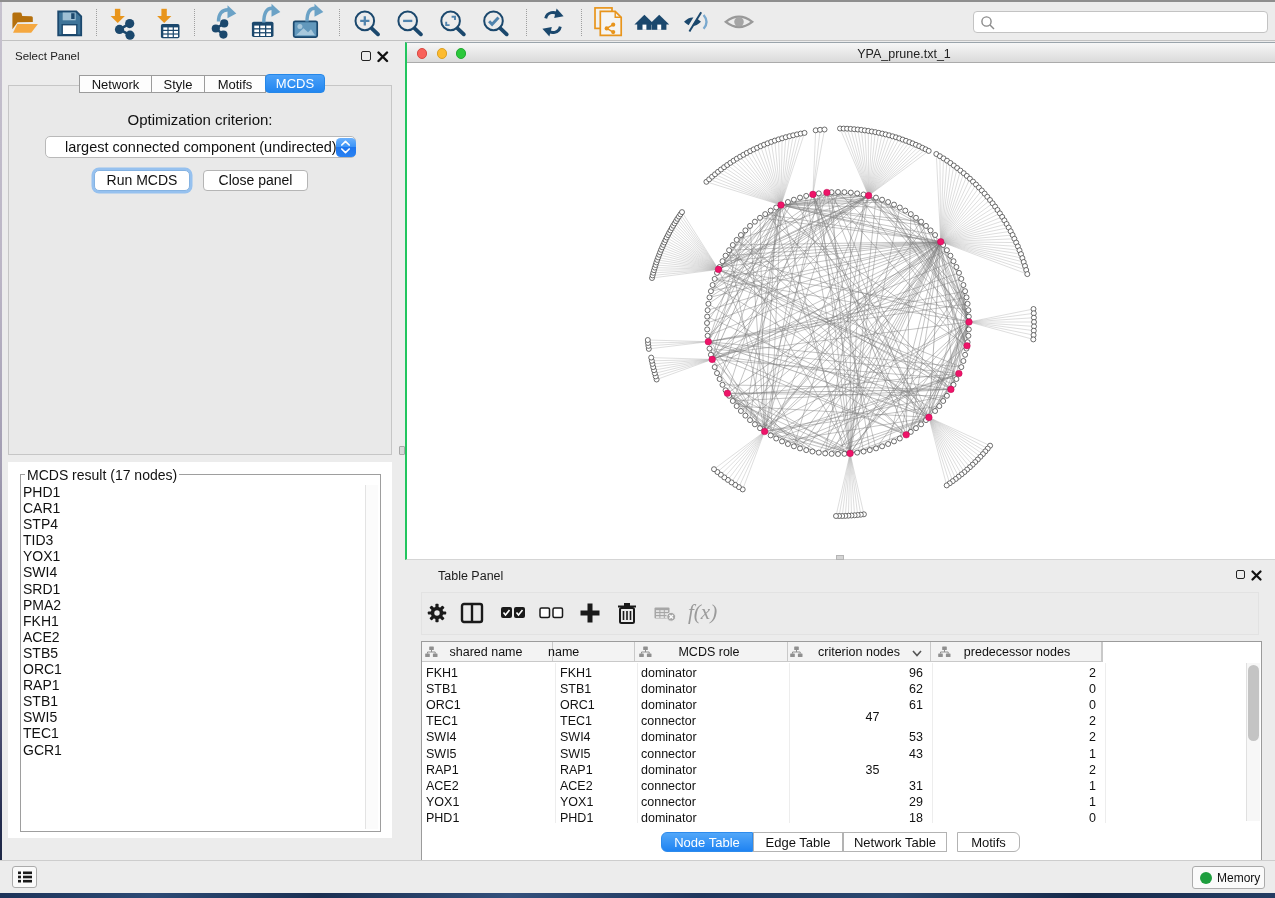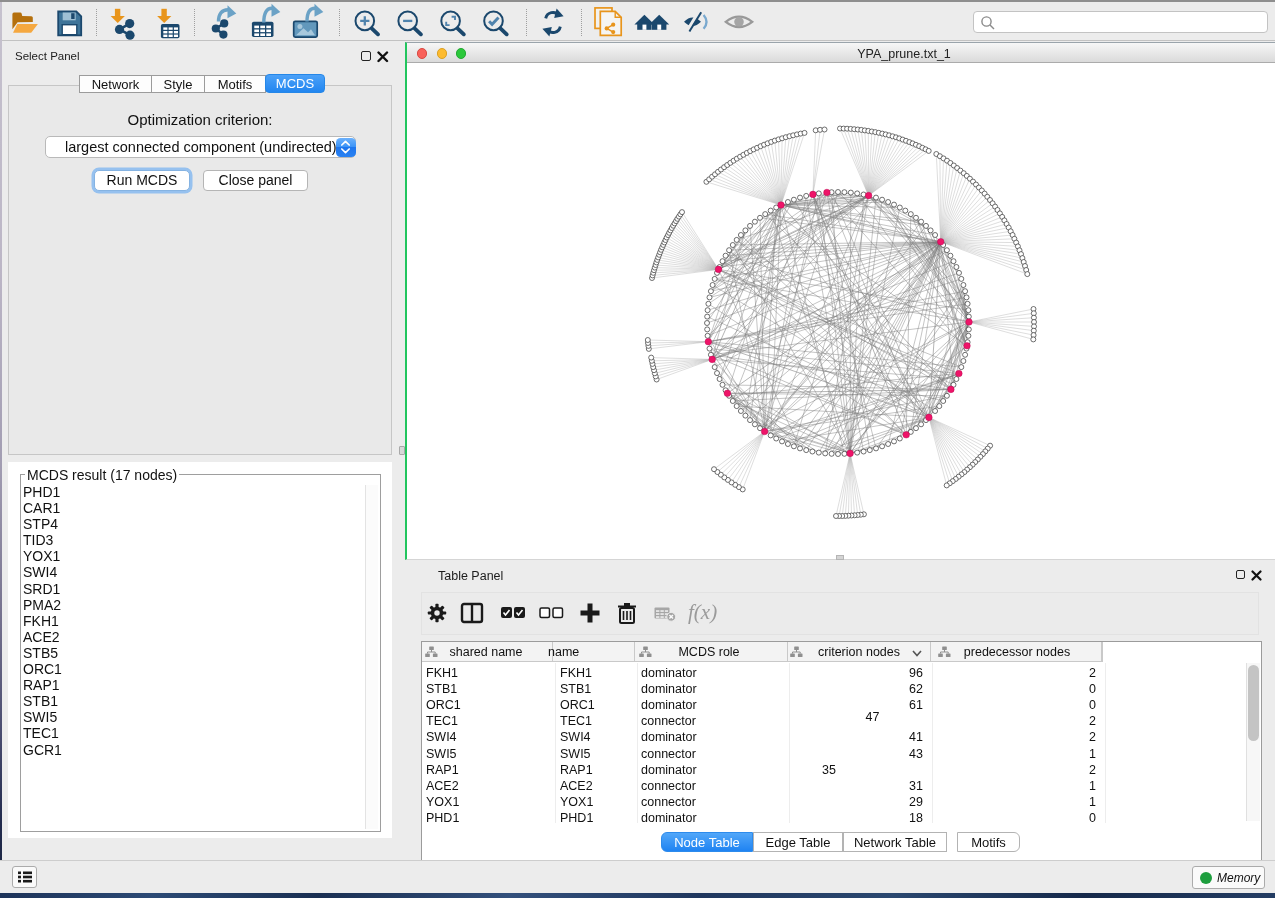--- a/index.html
+++ b/index.html
@@ -50,21 +50,21 @@
 .hsep { position:absolute; top:0; width:0; height:20px; border-left:1px solid #c9c9c9; }
 .hlabel { position:absolute; top:3px; font-size:12.5px; color:#111; }
 .sorticon { position:absolute; top:4px; }
 .cell { position:absolute; font-size:12.5px; color:#111; height:16.2px; line-height:16.2px; }
 .vline { position:absolute; top:21px; width:0; height:160px; border-left:1px solid #ededed; }
 #tscroll { position:absolute; right:1px; top:21px; width:14px; height:158px; background:#f7f7f7; border-left:1px solid #e0e0e0; }
 #tthumb { position:absolute; left:1px; top:2px; width:11px; height:76px; background:#c4c4c4; border-radius:5.5px; }
 .btab { position:absolute; top:269px; height:20px; background:#fff; border:1px solid #b3b3b3; font-size:13px; color:#111; text-align:center; line-height:19px; }
 .btabsel { background:linear-gradient(180deg,#52a7f9,#1f83f2); color:#fff; border-color:#2d8bec; }
 
-#statusbar { left:0; top:860px; width:1275px; height:33px; background:#ececec; border-top:1px solid #cdcdcd;font-style:italic; }
+#statusbar { left:0; top:860px; width:1275px; height:33px; background:#ececec; border-top:1px solid #cdcdcd; }
 #stat-left { position:absolute; left:12px; top:5px; width:25px; height:22px; background:#fafafa; border:1px solid #ababab; border-radius:3px; }
 #memory { position:absolute; left:1192px; top:5px; width:73px; height:23px; background:#fafafa; border:1px solid #ababab; border-radius:3px; font-size:12px; color:#111; }
 #memory .dot { position:absolute; left:7px; top:5px; width:12px; height:12px; background:#1e9e3e; border-radius:50%; }
 #memory .mtext { position:absolute; left:24px; top:4px; }
 </style>
 </head>
 <body>
 <div class="abs" id="topedge"></div>
 <div class="abs" id="bottomwall"></div>
 
@@ -682,31 +682,31 @@
       <div class="cell" style="left:400px; top:54.9px; width:101px; text-align:right;">61</div>
       <div class="cell" style="left:570px; top:54.9px; width:104px; text-align:right;">0</div>
       <div class="cell" style="left:4px; top:71.1px; width:120px;">TEC1</div>
       <div class="cell" style="left:138px; top:71.1px; width:70px;">TEC1</div>
       <div class="cell" style="left:219px; top:71.1px; width:140px;">connector</div>
       <div class="cell" style="left:400px; top:67px; width:101px; text-align:center;">47</div>
       <div class="cell" style="left:570px; top:71.1px; width:104px; text-align:right;">2</div>
       <div class="cell" style="left:4px; top:87.3px; width:120px;">SWI4</div>
       <div class="cell" style="left:138px; top:87.3px; width:70px;">SWI4</div>
       <div class="cell" style="left:219px; top:87.3px; width:140px;">dominator</div>
-      <div class="cell" style="left:400px; top:87.3px; width:101px; text-align:right;">41</div>
+      <div class="cell" style="left:400px; top:87.3px; width:101px; text-align:right;">53</div>
       <div class="cell" style="left:570px; top:87.3px; width:104px; text-align:right;">2</div>
       <div class="cell" style="left:4px; top:103.5px; width:120px;">SWI5</div>
       <div class="cell" style="left:138px; top:103.5px; width:70px;">SWI5</div>
       <div class="cell" style="left:219px; top:103.5px; width:140px;">connector</div>
       <div class="cell" style="left:400px; top:103.5px; width:101px; text-align:right;">43</div>
       <div class="cell" style="left:570px; top:103.5px; width:104px; text-align:right;">1</div>
       <div class="cell" style="left:4px; top:119.7px; width:120px;">RAP1</div>
       <div class="cell" style="left:138px; top:119.7px; width:70px;">RAP1</div>
       <div class="cell" style="left:219px; top:119.7px; width:140px;">dominator</div>
-      <div class="cell" style="left:400px; top:119.7px; width:101px; text-align:left;">35</div>
+      <div class="cell" style="left:400px; top:119.7px; width:101px; text-align:center;">35</div>
       <div class="cell" style="left:570px; top:119.7px; width:104px; text-align:right;">2</div>
       <div class="cell" style="left:4px; top:135.9px; width:120px;">ACE2</div>
       <div class="cell" style="left:138px; top:135.9px; width:70px;">ACE2</div>
       <div class="cell" style="left:219px; top:135.9px; width:140px;">connector</div>
       <div class="cell" style="left:400px; top:135.9px; width:101px; text-align:right;">31</div>
       <div class="cell" style="left:570px; top:135.9px; width:104px; text-align:right;">1</div>
       <div class="cell" style="left:4px; top:152.1px; width:120px;">YOX1</div>
       <div class="cell" style="left:138px; top:152.1px; width:70px;">YOX1</div>
       <div class="cell" style="left:219px; top:152.1px; width:140px;">connector</div>
       <div class="cell" style="left:400px; top:152.1px; width:101px; text-align:right;">29</div>

